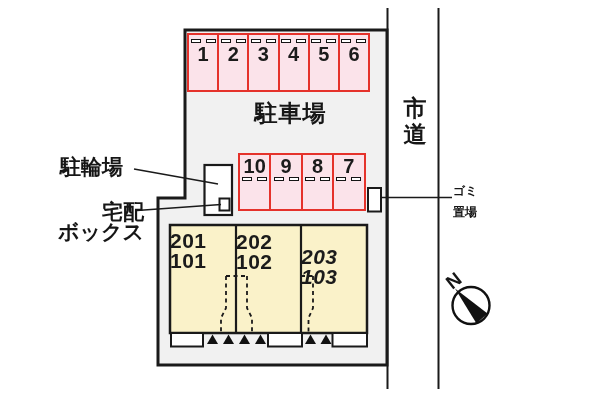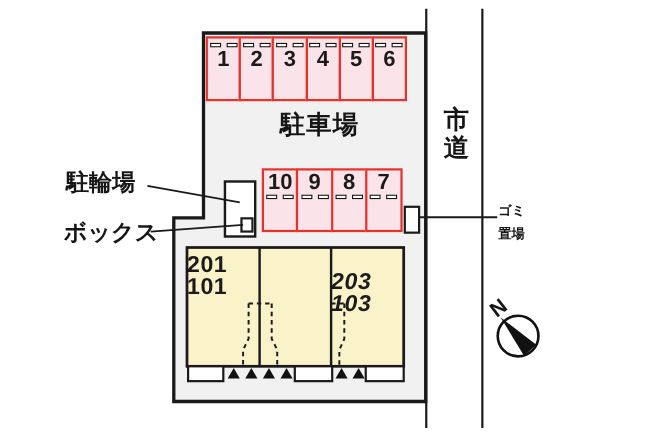--- a/index.html
+++ b/index.html
@@ -147,30 +147,35 @@
           <span class="dash"></span>
           <span class="dash"></span>
         </div>
     </div>
   </div>
 
   <div class="unit-label" style="left:170px;top:231px;width:66px;">
     <div>201</div>
     <div>101</div>
   </div>
+  <div class="unit-label" style="left:236px;top:232px;width:65px;">
+    <div>202</div>
+    <div>102</div>
+  </div>
   <div class="unit-label" style="left:301px;top:247px;width:66px;font-style:italic;">
     <div>203</div>
     <div>103</div>
   </div>
 
   <div class="abs jp lbl lbl-parking" style="left:187px;top:103px;width:183px;text-align:center;">駐車場</div>
 
   <div class="abs jp lbl" style="left:60px;top:157px;">駐輪場</div>
 
   <div class="abs jp lbl" style="left:40px;top:202px;width:104px;text-align:right;">
+    <div>宅配</div>
     <div>ボックス</div>
   </div>
 
   <div class="abs jp" style="left:453px;top:181px;font-size:12px;line-height:20.5px;">
     <div>ゴミ</div>
     <div>置場</div>
   </div>
 
   <div class="abs jp lbl-road" style="left:402px;top:95px;width:26px;">
     <div>市</div>

